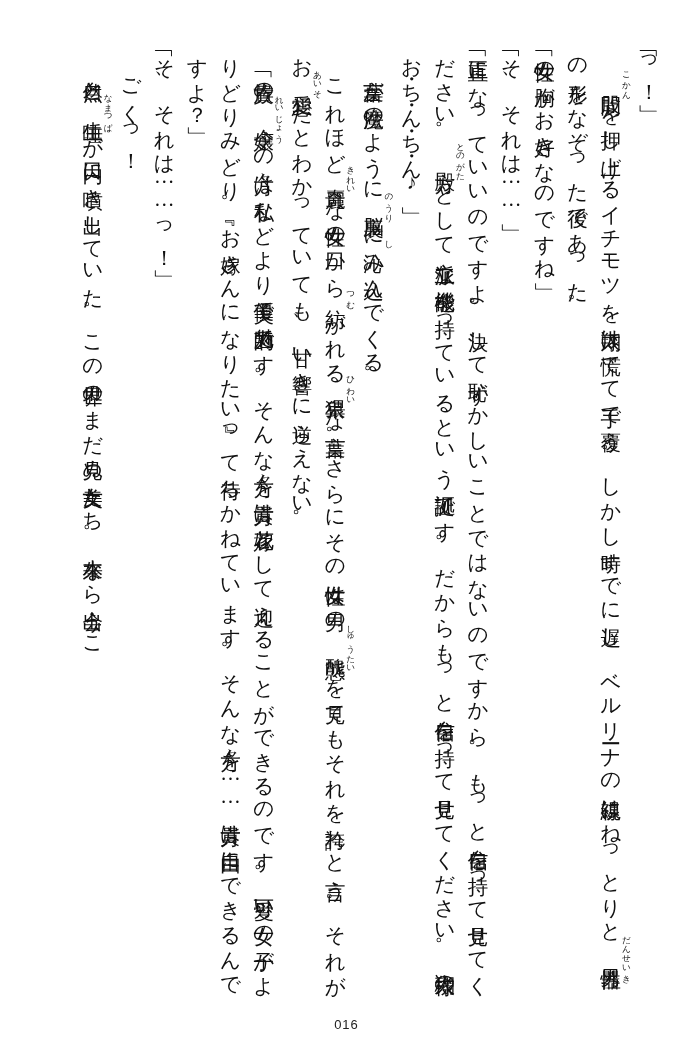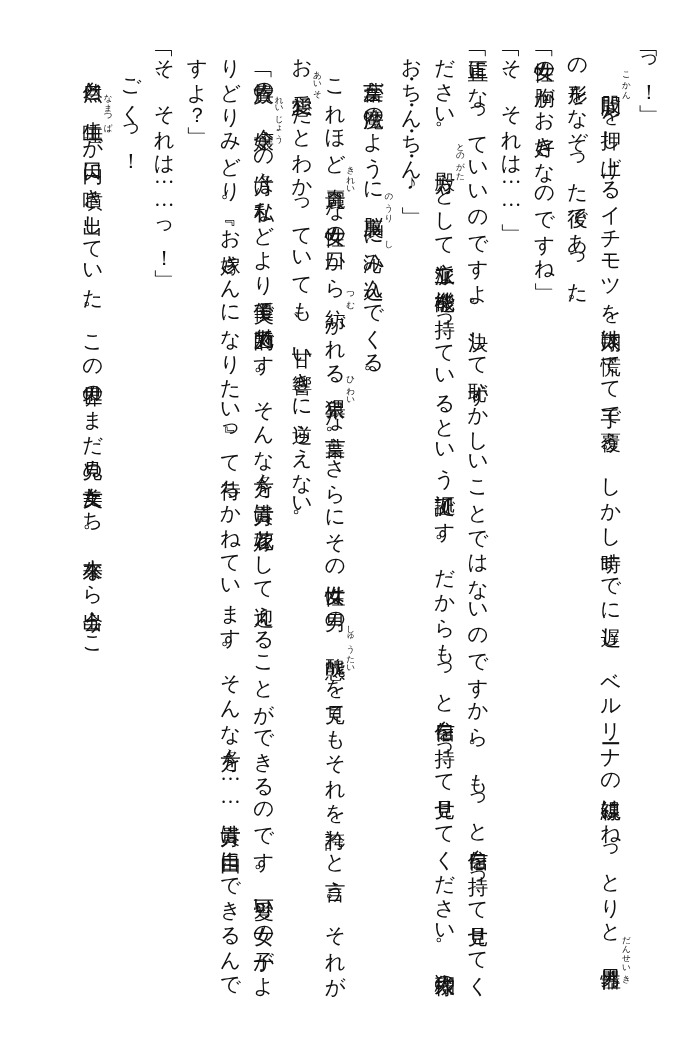--- a/index.html
+++ b/index.html
@@ -103,14 +103,15 @@
     <p class="para">「そ、それは……っ！」</p>
 
     <p class="para indent">ごくっ！</p>
 
     <p class="para indent">
       自然と<ruby>生唾<rt>なまつば</rt></ruby>が口内に噴き出していた。この世界のまだ見ぬ美女たち。本来なら出会うこ
     </p>
 
   </div>
 
+  <div class="page-number">016</div>
 
 </div>
 
 </body></html>

